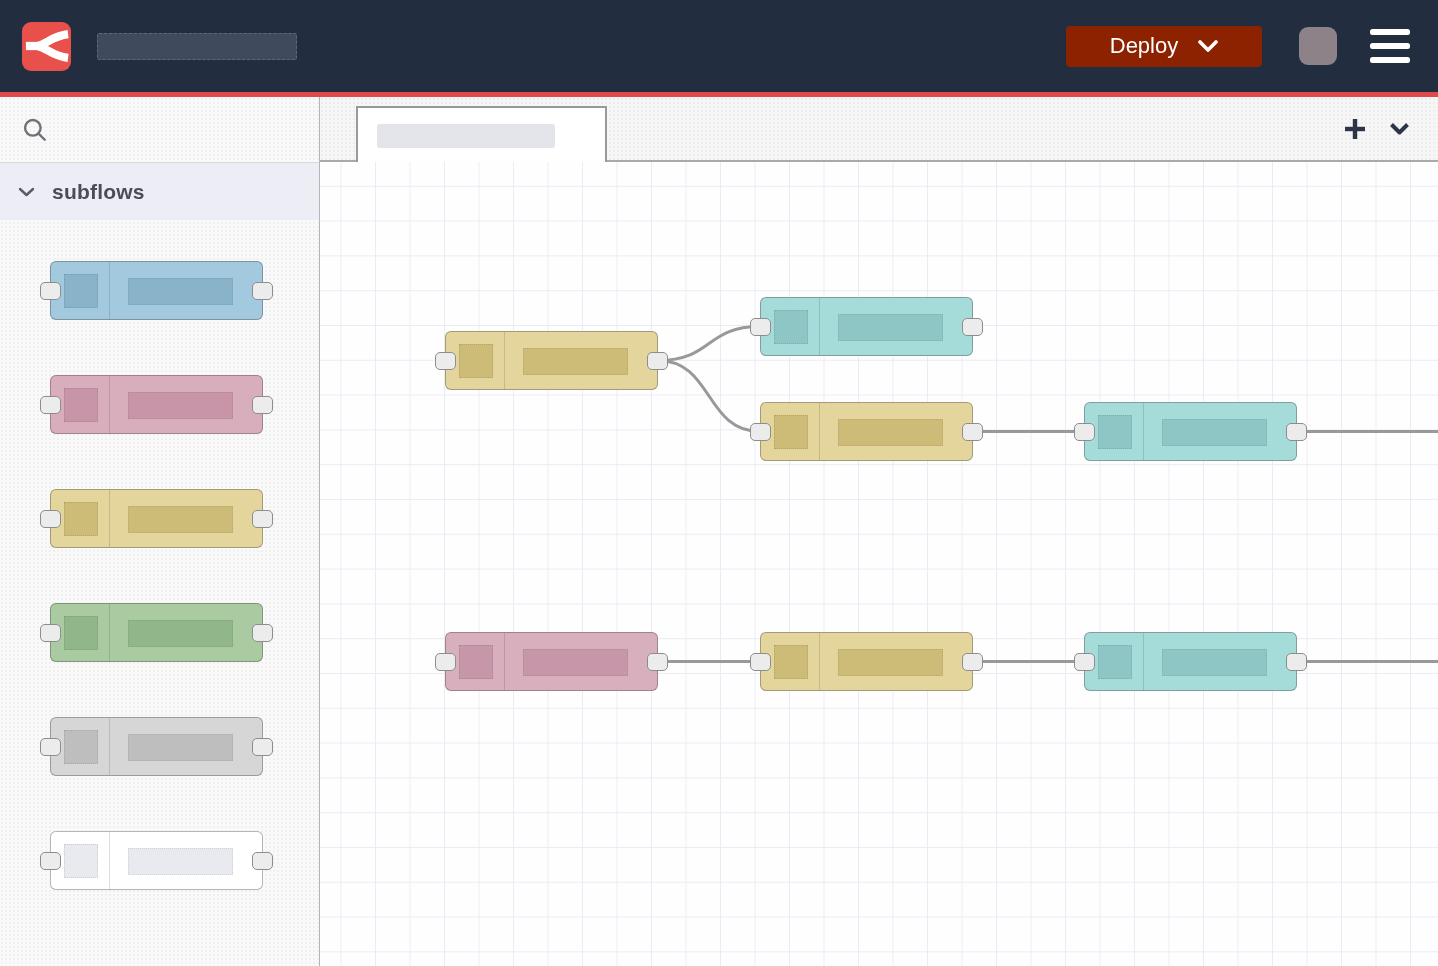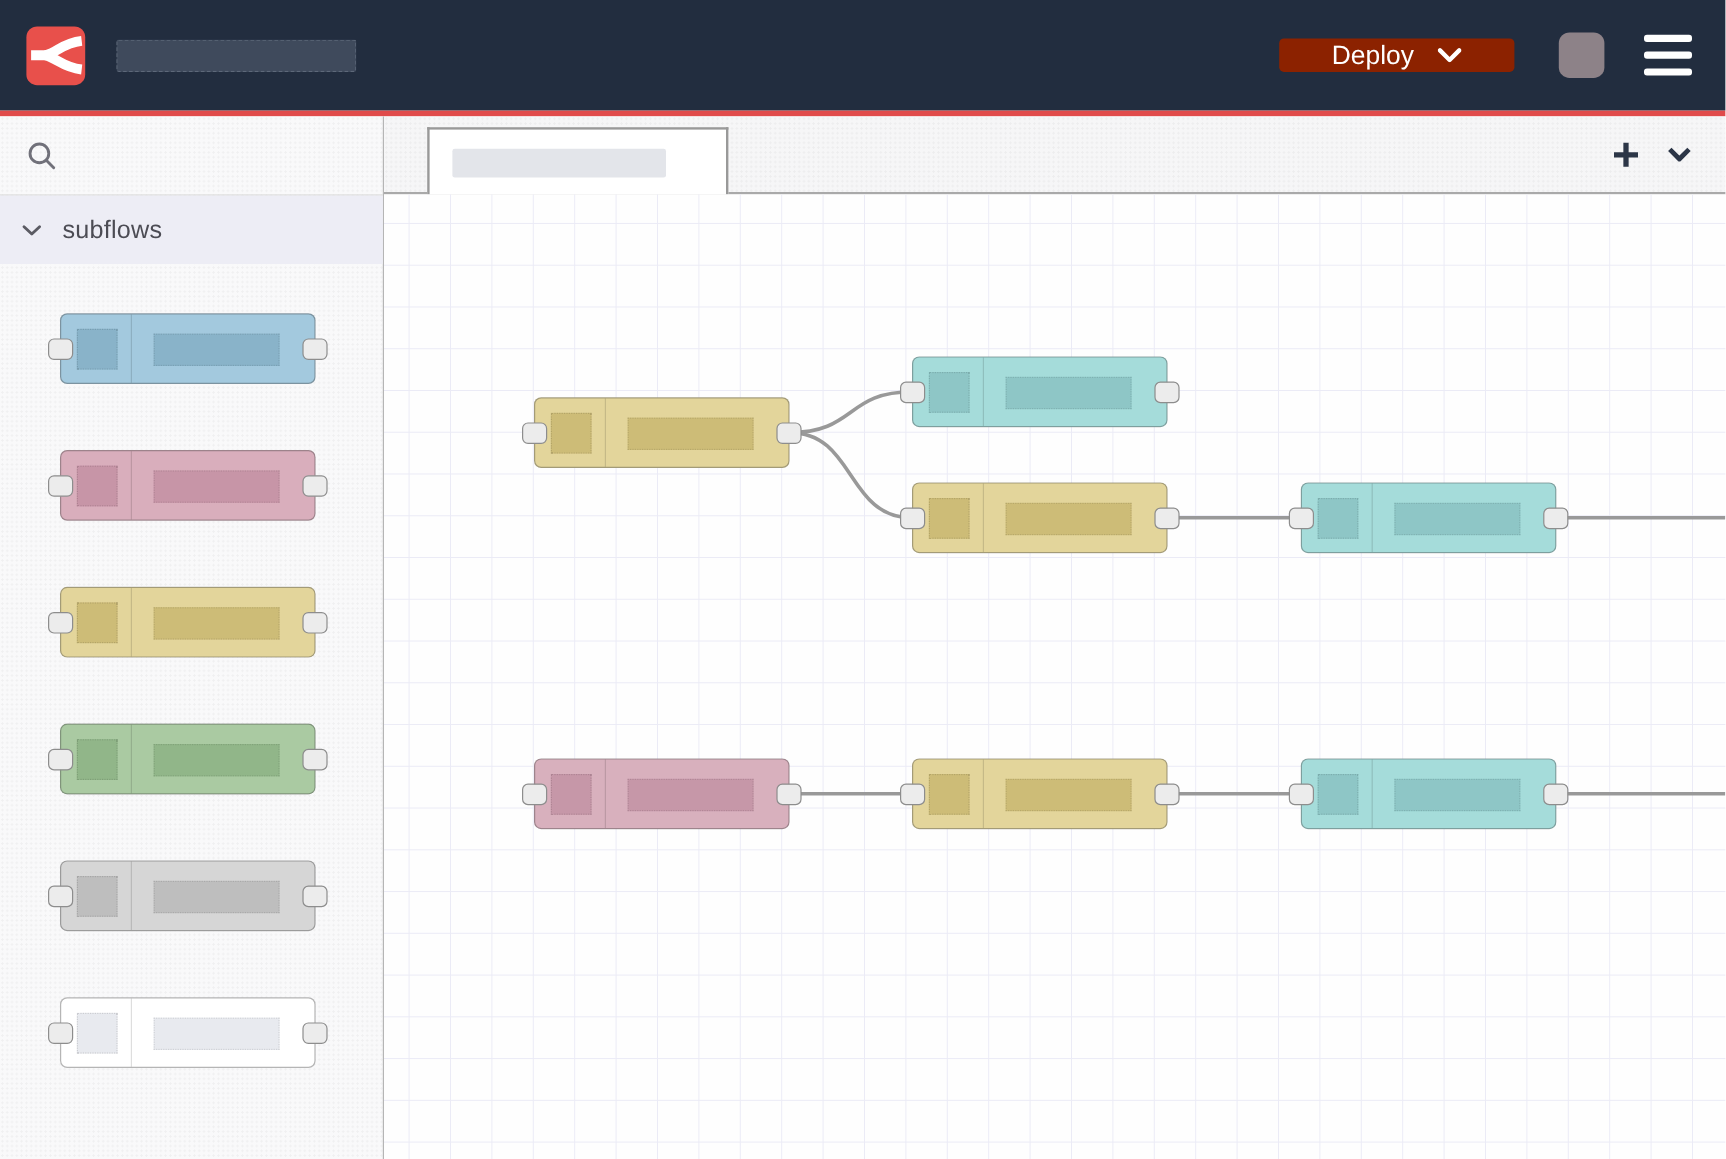--- a/index.html
+++ b/index.html
@@ -7,21 +7,21 @@
     font-family:"Liberation Sans", sans-serif; background:#fff; }
 
   
   .app-header { position:relative; height:92px; background:var(--header-bg,#222d3f);
     display:flex; align-items:center; }
   .logo-box { width:49px; height:49px; border-radius:9px; margin-left:22px;
     background:var(--logo-bg,#e8504b); display:flex; align-items:center; justify-content:center; }
   .title-skeleton { width:200px; height:27px; margin-left:26px; border-radius:2px;
     background:#3f4a5c; border:1px dashed #5d6879; }
   .header-right { position:absolute; right:0; top:0; height:92px; display:flex; align-items:center; }
-  .deploy-btn { height:28px; min-width:196px; padding:0 22px; border:none; border-radius:4px;
+  .deploy-btn { height:41px; min-width:196px; padding:0 22px; border:none; border-radius:4px;
     background:var(--deploy-bg,#8c2200); color:#fff; font-size:22px; font-weight:500;
     font-family:inherit; display:flex; align-items:center; justify-content:center; gap:20px; cursor:pointer; }
   .avatar { width:38px; height:38px; border-radius:9px; background:var(--avatar-bg,#8d8288);
     margin-left:37px; }
   .menu-btn { width:40px; height:34px; margin:0 28px 0 33px; background:none; border:none;
     display:flex; flex-direction:column; justify-content:space-between; cursor:pointer; }
   .menu-btn span { display:block; height:6px; border-radius:2.5px; background:#fff; }
   .accent-line { height:5px; background:var(--accent,#e04a4a); }
 
   
@@ -29,21 +29,21 @@
 
   
   .sidebar { width:320px; height:100%; background:#f9f9fa; border-right:1px solid #b5b5b5;
     background-image:radial-gradient(rgba(0,0,0,0.035) 1px, transparent 1px);
     background-size:4px 4px; }
   .search-row { height:66px; border-bottom:1px solid #d9d9d9; display:flex; align-items:center;
     padding-left:22px; cursor:pointer; }
   .section-header { height:57px; background:#ededf5; display:flex; align-items:center;
     padding-left:18px; cursor:pointer; }
   .section-header .chev { margin-right:17px; }
-  .section-label { font-size:21px; font-weight:400; color:#4c4c54; letter-spacing:0.2px; }
+  .section-label { font-size:21px; font-weight:700; color:#4c4c54; letter-spacing:0.2px; }
   .palette-list { padding-top:41px; }
   .palette-list .flow-node { margin:0 0 55px 50px; }
   .palette-list .flow-node:nth-child(n+5) { margin-top:10px; }
 
   
   .flow-node { position:relative; width:213px; height:59px; border-radius:6px;
     background:var(--body,#ddd); border:1px solid rgba(60,60,60,0.38); cursor:pointer; }
   .node-icon-box { position:absolute; left:0; top:0; width:59px; height:100%;
     border-right:1px solid rgba(0,0,0,0.13); }
   .node-icon-square { position:absolute; left:13px; top:12px; width:34px; height:34px;

